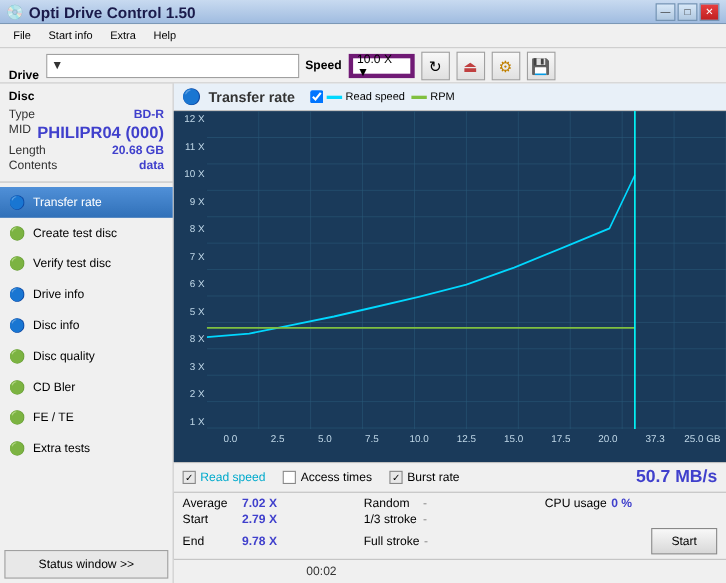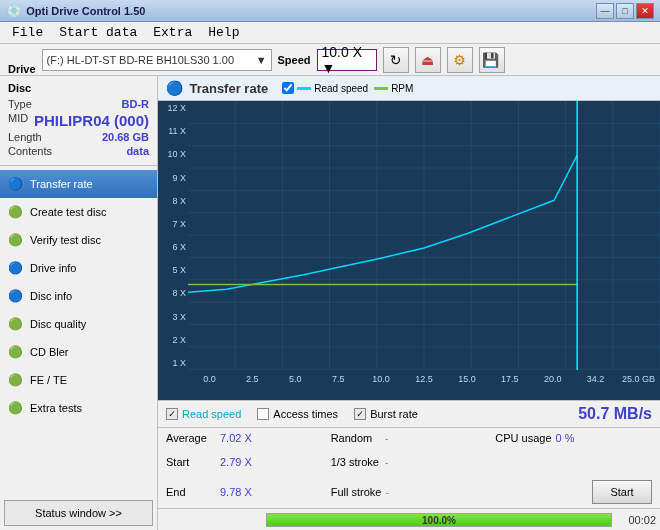--- a/index.html
+++ b/index.html
@@ -14,21 +14,21 @@
 
     
     #title-bar {
       background: linear-gradient(to bottom, #c8daf0, #a0bce0);
       height: 22px;
       display: flex;
       align-items: center;
       padding: 0 6px;
       border-bottom: 1px solid #7090b0;
     }
-    #title-text { font-size: 11px; font-weight: bold; color: #1a1a4a; flex: 1; }
+    #title-text { font-size: 14px; font-weight: bold; color: #1a1a4a; flex: 1; }
     .title-btn {
       width: 18px; height: 16px;
       border: 1px solid #7090b0;
       background: linear-gradient(to bottom, #d8e8f8, #b0c8e0);
       display: flex; align-items: center; justify-content: center;
       font-size: 9px; cursor: pointer; margin-left: 2px; color: #333;
     }
     .title-btn.close { background: linear-gradient(to bottom, #e84040, #c02020); color: white; }
 
     
@@ -36,22 +36,21 @@
       background: #f0f0f0;
       height: 22px;
       display: flex;
       align-items: center;
       padding: 0 4px;
       border-bottom: 1px solid #c0c0c0;
     }
     .menu-item {
       padding: 2px 8px;
       cursor: pointer;
-      font-size: 13px;
-      font-family: Liberation Mono, monospace;
+      font-size: 10px;
     }
 
     
     #drive-bar {
       background: #f0f0f0;
       height: 32px;
       display: flex;
       align-items: center;
       padding: 0 8px;
       border-bottom: 1px solid #c0c0c0;
@@ -63,24 +62,24 @@
       height: 22px;
       padding: 0 4px;
       font-size: 11px;
       width: 230px;
       display: flex; align-items: center; justify-content: space-between;
       cursor: pointer;
     }
     #drive-select span { color: #333; }
     #speed-select {
       background: white;
-      border: 1px solid #701a75;
+      border: 4px solid #701a75;
       height: 22px;
       padding: 0 4px;
-      font-size: 14px;
+      font-size: 11px;
       width: 60px;
       display: flex; align-items: center; justify-content: flex-start;
       cursor: pointer;
     }
     .icon-btn {
       width: 26px; height: 26px;
       border: 1px solid #a0a0a0;
       background: linear-gradient(to bottom, #f8f8f8, #e0e0e0);
       display: flex; align-items: center; justify-content: center;
       cursor: pointer; font-size: 14px;
@@ -197,26 +196,26 @@
     .cb { width: 12px; height: 12px; border: 1px solid #888; background: white; display: flex; align-items: center; justify-content: center; font-size: 9px; }
     .cb.checked { background: #e8e8e8; }
     .burst-rate { margin-left: auto; font-size: 16px; }
     .burst-val { color: #4040cc; font-weight: bold; }
 
     
     #stats {
       padding: 4px 8px;
       display: grid;
       grid-template-columns: 1fr 1fr 1fr;
-      gap: 12px 8px;
+      gap: 2px 8px;
       font-size: 11px;
     }
     .stat-row { display: flex; align-items: center; gap: 4px; }
     .stat-key { min-width: 50px; }
-    .stat-val { color: #4040cc; font-weight: normal; min-width: 40px; }
+    .stat-val { color: #4040cc; font-weight: bold; min-width: 40px; }
     .stat-dash { color: #888; }
 
     
     #start-btn {
       position: absolute;
       right: 8px;
       bottom: 26px;
       width: 60px;
       height: 24px;
       background: linear-gradient(to bottom, #f8f8f8, #d8d8d8);
@@ -277,29 +276,28 @@
 <div id="title-bar">
   <span style="font-size:13px; margin-right:4px;">💿</span>
   <span id="title-text">Opti Drive Control 1.50</span>
   <div class="title-btn">—</div>
   <div class="title-btn">□</div>
   <div class="title-btn close">✕</div>
 </div>
 
 <div id="menu-bar">
   <span class="menu-item">File</span>
-  <span class="menu-item">Start data</span>
+  <span class="menu-item">Start info</span>
   <span class="menu-item">Extra</span>
   <span class="menu-item">Help</span>
 </div>
 
 <div id="drive-bar">
   <span style="font-weight:bold;margin-top:19px;">Drive</span>
   <div id="drive-select">
-    <span>(F:)  HL-DT-ST BD-RE  BH10LS30 1.00</span>
     <span>▼</span>
   </div>
   <span style="font-weight:bold;">Speed</span>
   <div id="speed-select">
     <span>10.0 X ▼</span>
   </div>
   <div class="icon-btn">↻</div>
   <div class="icon-btn" style="color:#c04040;">⏏</div>
   <div class="icon-btn" style="color:#c08000;">⚙</div>
   <div class="icon-btn" style="color:#4060c0;">💾</div>
@@ -441,21 +439,21 @@
       <div class="x-labels">
         <span class="x-label">0.0</span>
         <span class="x-label">2.5</span>
         <span class="x-label">5.0</span>
         <span class="x-label">7.5</span>
         <span class="x-label">10.0</span>
         <span class="x-label">12.5</span>
         <span class="x-label">15.0</span>
         <span class="x-label">17.5</span>
         <span class="x-label">20.0</span>
-        <span class="x-label">34.2</span>
+        <span class="x-label">37.3</span>
         <span class="x-label">25.0 GB</span>
       </div>
     </div>
 
     <div id="checkboxes">
       <div class="checkbox-item">
         <div class="cb checked">✓</div>
         <span style="color:#00aacc;">Read speed</span>
       </div>
       <div class="checkbox-item">
@@ -506,21 +504,17 @@
       </div>
       <div style="display:flex;justify-content:flex-end;align-items:center;">
         <div id="start-btn" style="position:static;width:60px;height:24px;">
           <span>Start</span>
         </div>
       </div>
     </div>
 
     <div id="status-bar">
       <span id="status-text">Test completed</span>
-      <div id="progress-bar-outer">
-        <div id="progress-bar-inner" style="width:100%;"></div>
-        <span id="progress-text">100.0%</span>
-      </div>
       <span id="timer">00:02</span>
     </div>
   </div>
 
 </div>
 
 </body></html>

